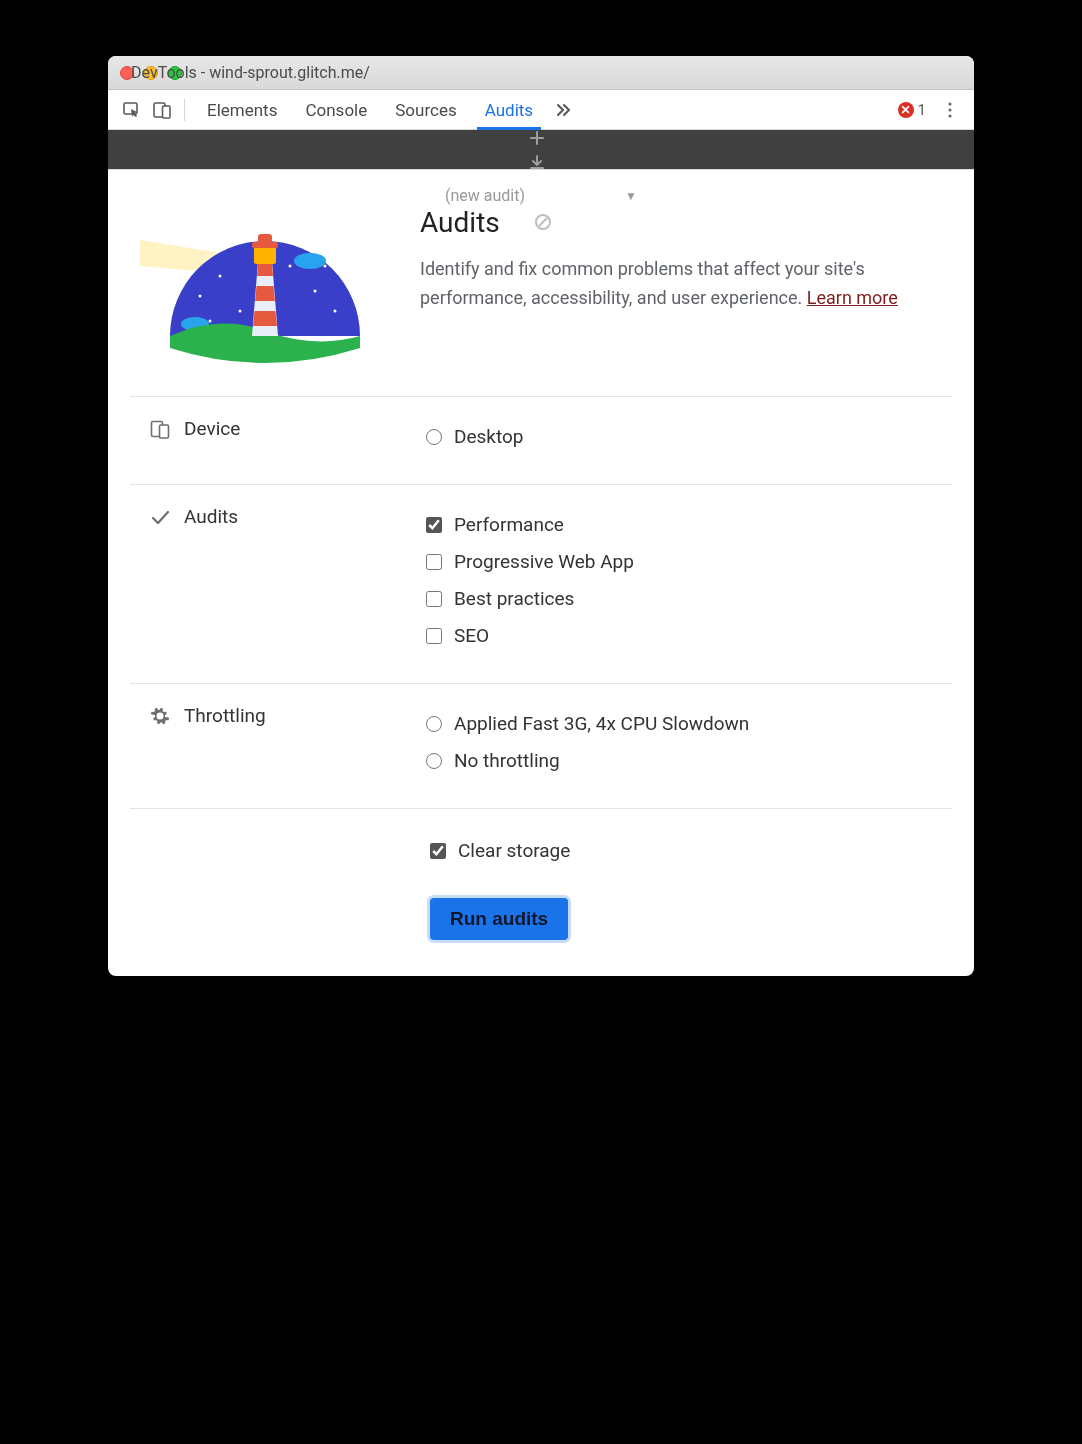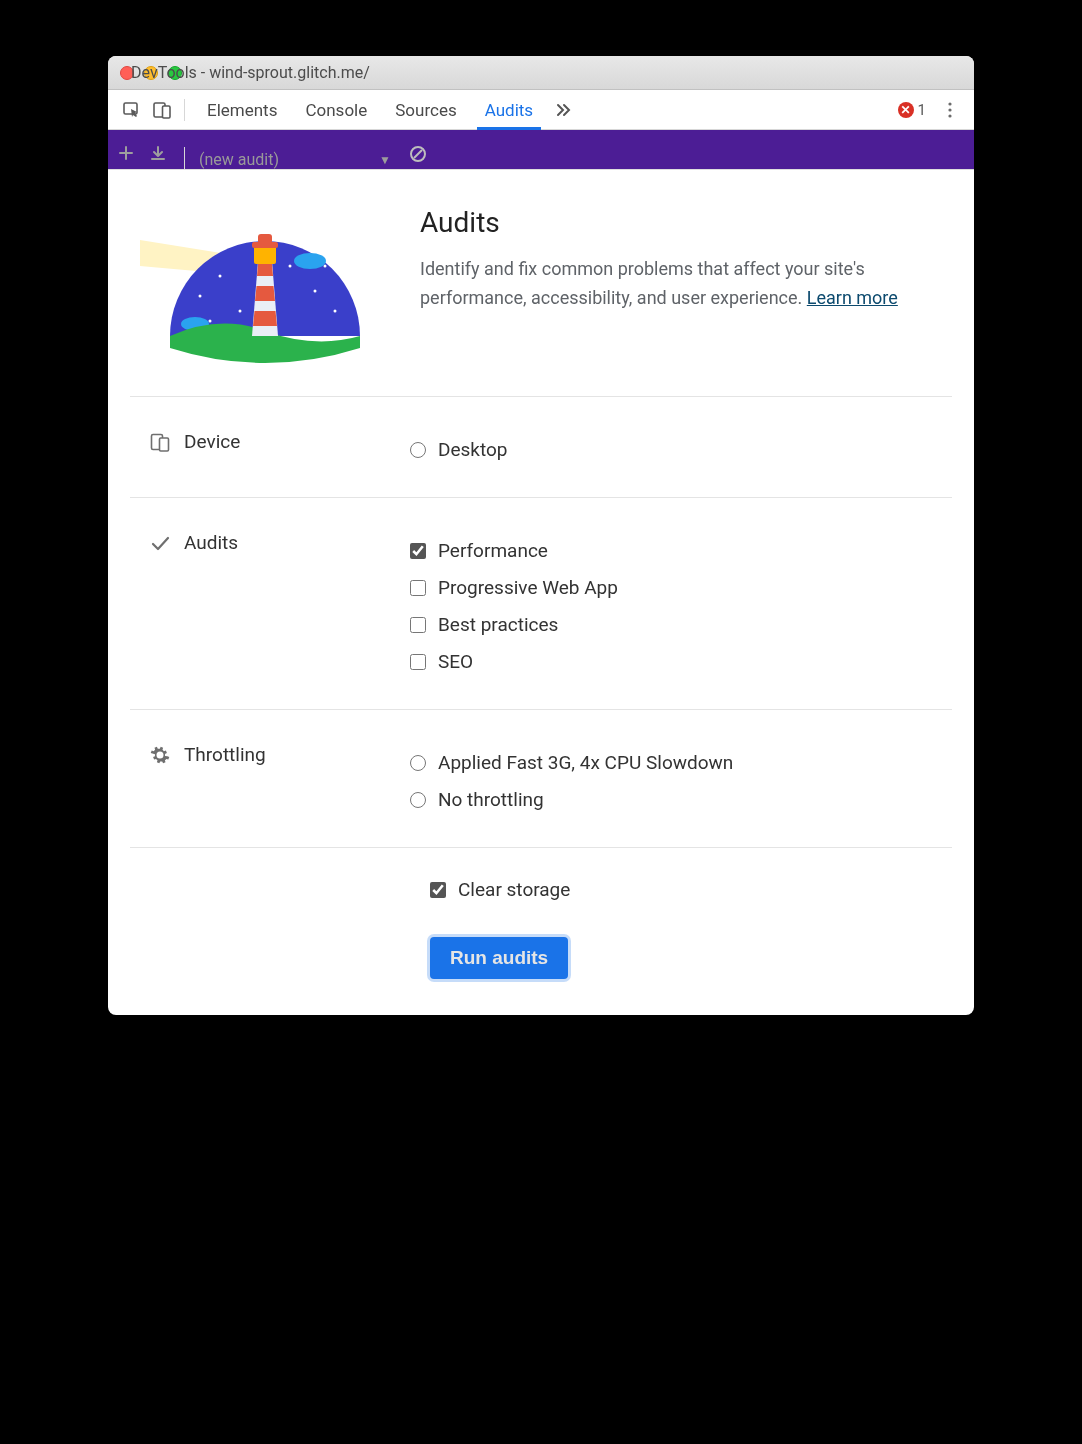--- a/index.html
+++ b/index.html
@@ -77,49 +77,50 @@
   }
   .err-circle {
     width: 16px; height: 16px; border-radius: 50%; background: #d93025;
     color: #fff; display: flex; align-items: center; justify-content: center;
     font-size: 12px; font-weight: 700; line-height: 1;
   }
 
   
   .toolstrip {
     height: 40px;
-    background: #4c1d95;
+    background: #404040;
     border-bottom: 1px solid #dedede;
-    display: flex; align-items: flex-end;
+    display: flex; align-items: center;
     padding: 0 10px; gap: 8px;
     color: #8f8f8f;
+    flex-direction: column;
   }
   .toolstrip .icon-btn { width: 24px; height: 24px; color: #8f8f8f; }
   .toolstrip .vsep { width: 1px; height: 22px; background: #d7d7d7; margin: 0 6px 0 2px; }
   .audit-select {
     display: flex; align-items: center; gap: 100px;
     color: #999; font-size: 16px;
   }
   .caret-down { color: #9c9c9c; font-size: 12px; }
 
   
   .panel { padding: 28px 22px 36px; }
   .intro { display: flex; gap: 30px; padding: 8px 0 30px; }
   .lhimg {
     width: 260px; flex: 0 0 260px;
     display: flex; align-items: center; justify-content: center;
   }
   .intro-text h1 { font-size: 28px; font-weight: 400; color: #222; margin-bottom: 16px; }
   .intro-text p  { font-size: 18px; color: #5f6368; line-height: 1.6; }
-  .intro-text a  { color: #0c4a6e; text-decoration: underline; }
+  .intro-text a  { color: #7f1d1d; text-decoration: underline; }
 
   .section {
-    display: flex; gap: 0;
+    display: flex; gap: 16px;
     border-top: 1px solid #e4e4e4;
-    padding: 33px 0 22px;
+    padding: 20px 0 22px;
   }
   .section:last-of-type { border-bottom: none; }
   .sec-left {
     width: 280px; flex: 0 0 280px;
     display: flex; align-items: flex-start; gap: 14px;
     padding-left: 20px;
     color: #333; font-size: 19px;
   }
   .sec-left .sec-icon { width: 20px; height: 20px; color: #6f6f6f; margin-top: 2px; }
   .sec-right { flex: 1; padding-left: 0; }
@@ -129,21 +130,21 @@
   }
   .opt input { width: 16px; height: 16px; accent-color: #555; }
 
   .action-row {
     border-top: 1px solid #e4e4e4;
     padding: 22px 0 0 300px;
   }
   .runbtn {
     margin-top: 22px;
     display: inline-block;
-    background: #1a73e8; color: #e5e5e5;
+    background: #1a73e8; color: #0f172a;
     border: none; border-radius: 4px;
     font-size: 19px; font-weight: 600;
     padding: 10px 20px;
     box-shadow: 0 0 0 3px rgba(26,115,232,.25);
     cursor: pointer;
   }
 
   svg { display: block; }
 </style>
 </head>

